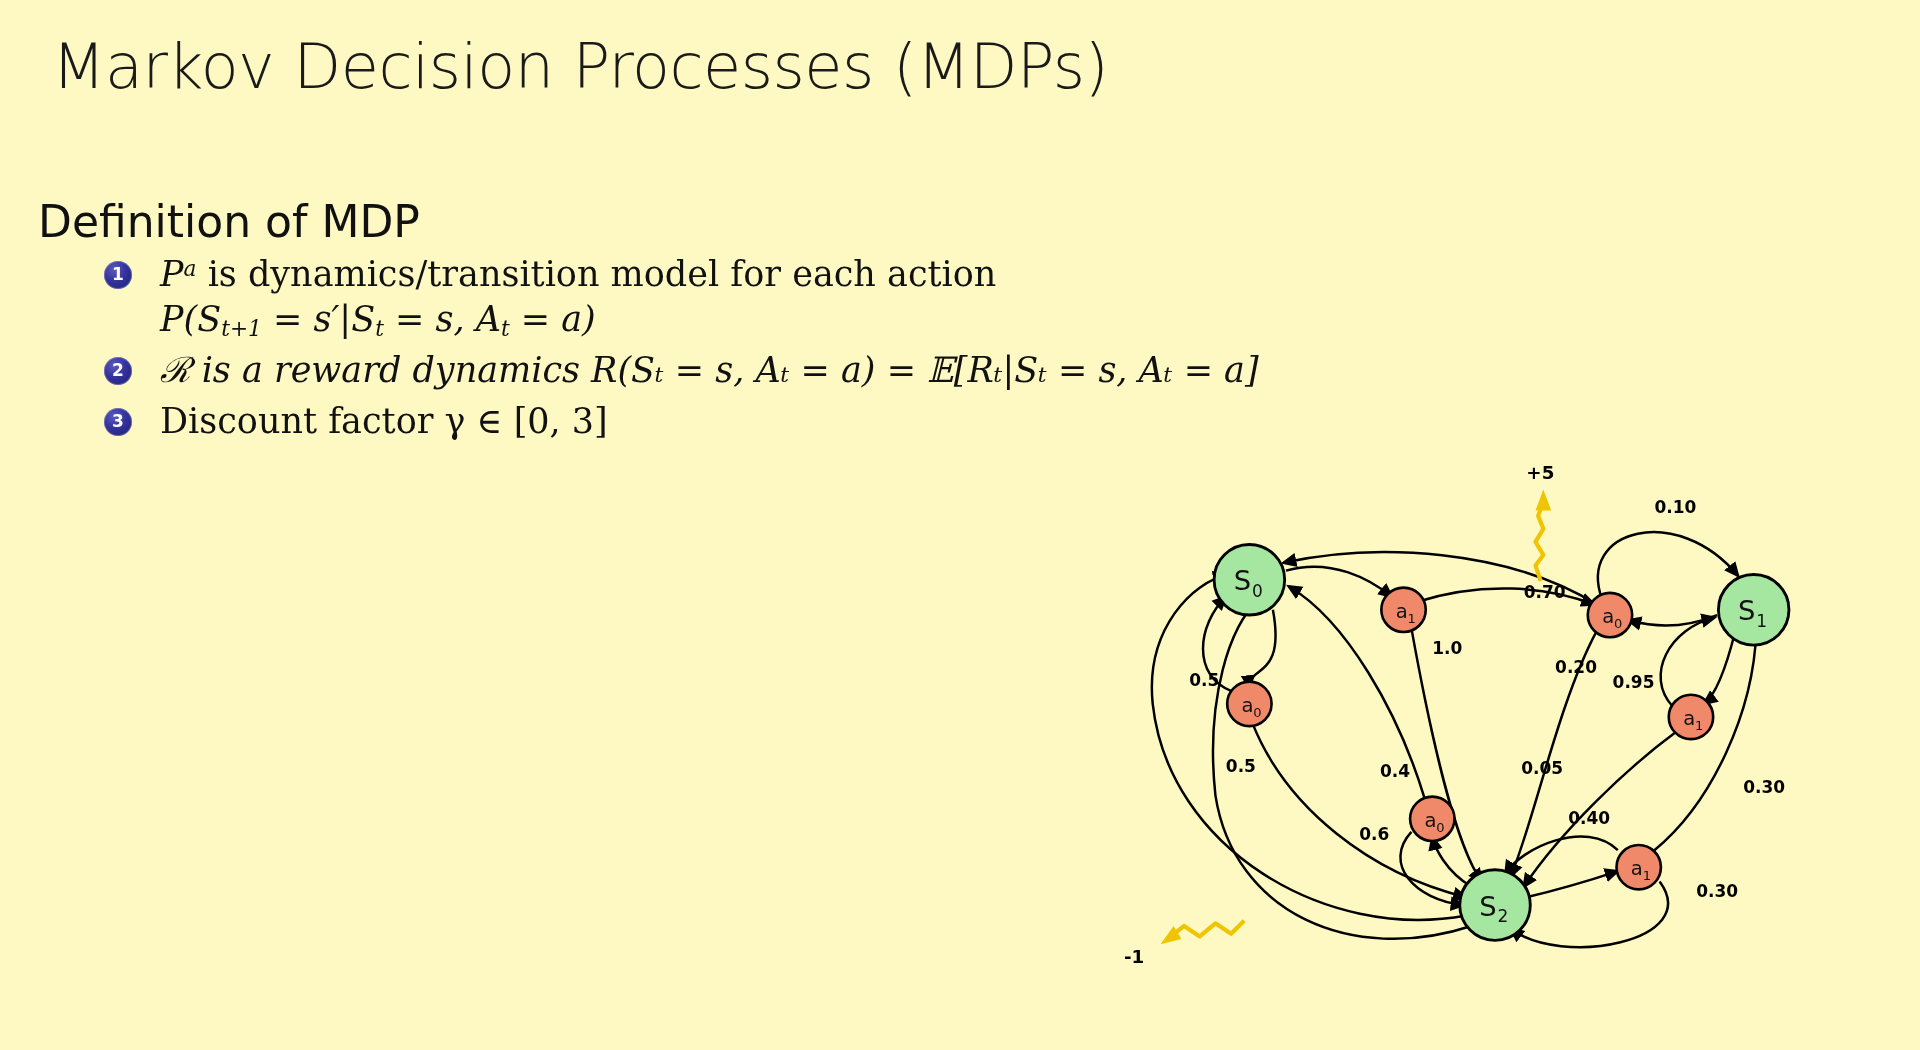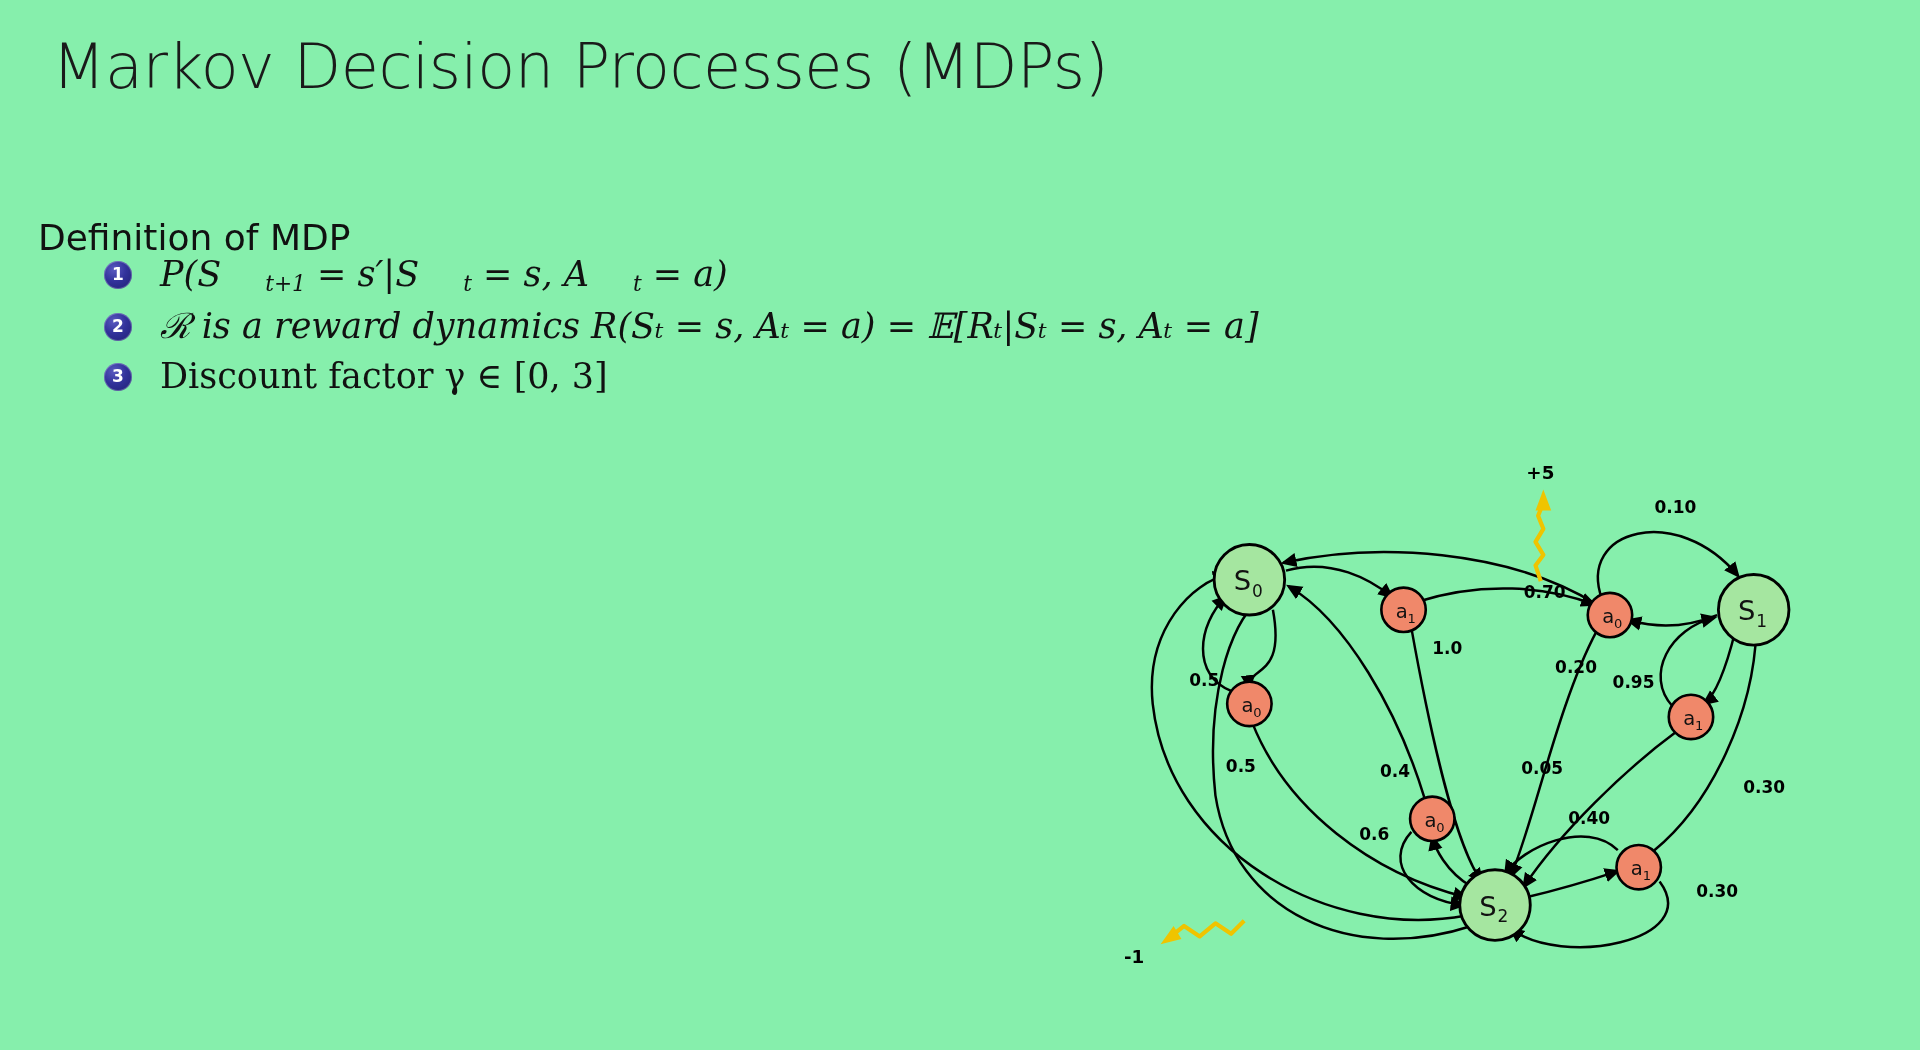--- a/index.html
+++ b/index.html
@@ -3,43 +3,42 @@
 <meta charset="utf-8">
 <style>
   html,body{margin:0;padding:0;}
   body{
     width:1920px;height:1050px;
     background:#ffffff;
     font-family:"Liberation Sans", sans-serif;
     overflow:hidden;
     position:relative;
   }
-  .slide{position:absolute;inset:0;background:#86efac;}
+  .slide{position:absolute;inset:0;background:#fef9c3;}
 
   .title{
     position:absolute;
     left:52px; top:34px;
     font-family:"DejaVu Sans", sans-serif;
     font-weight:300;
     font-size:62px;
     line-height:1.05;
     color:#1a1a1a;
     letter-spacing:-0.5px;
     white-space:nowrap;
   }
 
   .def-head{
     position:absolute;
     left:38px; top:196px;
     font-family:"DejaVu Sans", sans-serif;
-    font-size:36px;
+    font-size:44px;
     color:#111;
     font-weight:400;
     letter-spacing:0px;
-    margin-top:21px;
   }
 
   .bullets{
     position:absolute;
     left:104px; top:252px;
     width:1240px;
   }
   .bullet{
     position:relative;
     padding-left:56px;
@@ -57,21 +56,21 @@
     background:radial-gradient(circle at 36% 30%, #5a5ac0 0%, #32329b 45%, #1f1f70 100%);
     color:#fff;
     font-family:"DejaVu Sans", sans-serif;
     font-size:17px;
     font-weight:700;
     display:flex;align-items:center;justify-content:center;
     box-shadow:0 0 0 1px rgba(255,255,255,.25) inset;
   }
   .mathline{ display:block; }
   .mi{ font-style:italic; font-family:"DejaVu Serif", serif; }
-  sub.s{ font-size:0.62em; font-style:italic; vertical-align:-0.22em;margin-left:44px;}
+  sub.s{ font-size:0.62em; font-style:italic; vertical-align:-0.22em;}
   sup.s{ font-size:0.62em; font-style:italic; vertical-align:0.45em;}
 
   
   .diagram{
     position:absolute;
     left:1090px; top:430px;
     width:810px; height:600px;
   }
   .diagram svg{display:block;}
 </style>
@@ -81,20 +80,21 @@
 <div class="slide">
 
   <div class="title">Markov Decision Processes (MDPs)</div>
 
   <div class="def-head">Definition of MDP</div>
 
   <div class="bullets">
 
     <div class="bullet">
       <span class="marker">1</span>
+      <span class="mathline"><span class="mi">P</span><sup class="s">a</sup><span> is dynamics/transition model for each action</span></span>
       <span class="mathline"><span class="mi">P(S</span><sub class="s">t+1</sub><span class="mi"> = s′|S</span><sub class="s">t</sub><span class="mi"> = s, A</span><sub class="s">t</sub><span class="mi"> = a)</span></span>
     </div>
 
     <div class="bullet">
       <span class="marker">2</span>
       <span class="mathline mi">ℛ is a reward dynamics R(Sₜ = s, Aₜ = a) = 𝔼[Rₜ|Sₜ = s, Aₜ = a]</span>
     </div>
 
     <div class="bullet">
       <span class="marker">3</span>

